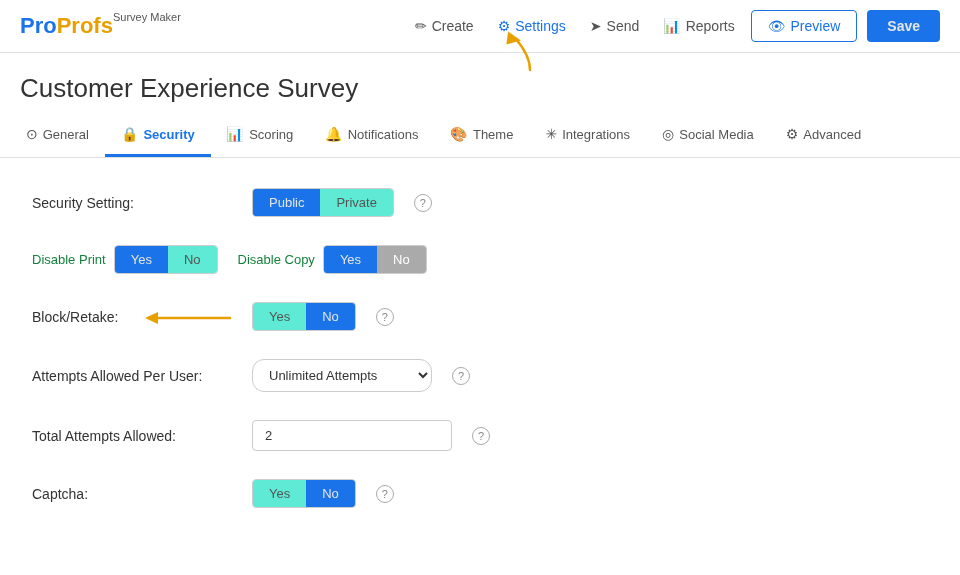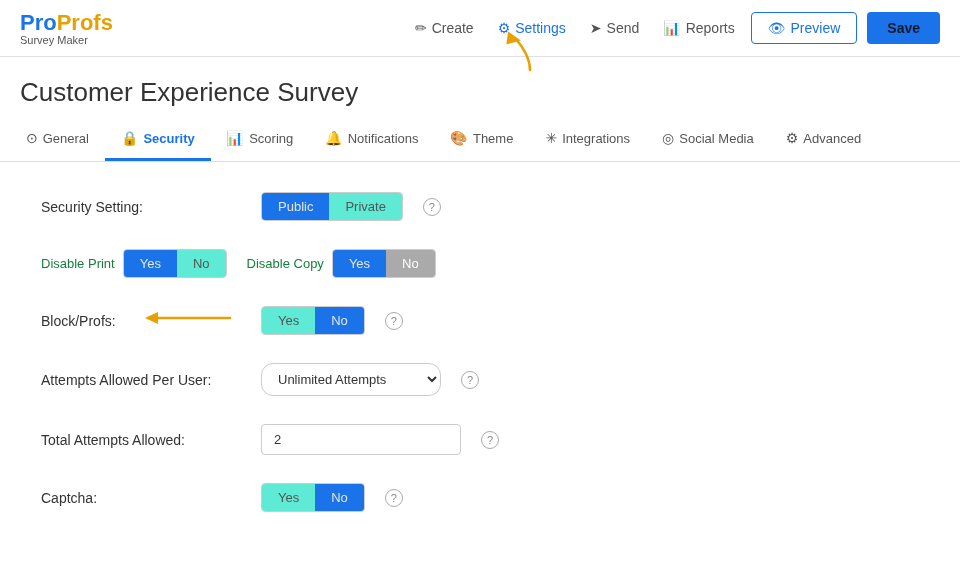--- a/index.html
+++ b/index.html
@@ -1,41 +1,41 @@
 <!DOCTYPE html>
 <html><head>
   <meta charset="utf-8">
   <style>
     * { box-sizing: border-box; margin: 0; padding: 0; }
     body { font-family: Arial, sans-serif; font-size: 14px; color: #333; background: #fff; width: 960px; height: 575px; overflow: hidden; }
 
     
     .header { display: flex; align-items: center; padding: 10px 20px; border-bottom: 1px solid #e0e0e0; }
     .logo { display: flex; align-items: center; margin-right: auto; }
-    .logo-text { display: flex; flex-direction: column; }
+    .logo-text { display: flex; flex-direction: row; }
     .logo-sub { font-size: 11px; color: #555; margin-top: -2px; }
     .logo-combined { display: flex; }
     .nav-items { display: flex; align-items: center; gap: 24px; margin-right: 16px; }
     .nav-item { display: flex; align-items: center; gap: 5px; color: #555; cursor: pointer; font-size: 14px; text-decoration: none; }
     .nav-item.active { color: #1a73e8; }
     .nav-icon { font-size: 14px; }
     .btn-preview { border: 1px solid #1a73e8; color: #1a73e8; background: #fff; padding: 7px 16px; border-radius: 4px; cursor: pointer; font-size: 14px; display: flex; align-items: center; gap: 5px; }
-    .btn-save { background: #1a73e8; color: #0f172a; border: none; padding: 8px 20px; border-radius: 4px; cursor: pointer; font-size: 14px; font-weight: bold; margin-left: 10px; }
+    .btn-save { background: #1a73e8; color: #e5e5e5; border: none; padding: 8px 20px; border-radius: 4px; cursor: pointer; font-size: 14px; font-weight: bold; margin-left: 10px; }
 
     
     .survey-title { padding: 20px 12px 10px 20px; font-size: 26px; font-weight: 300; color: #333; }
 
     
     .tabs { display: flex; align-items: center; border-bottom: 1px solid #ddd; padding: 0 10px; }
     .tab { display: flex; align-items: center; gap: 5px; padding: 12px 16px; cursor: pointer; color: #555; font-size: 13px; border-bottom: 3px solid transparent; white-space: nowrap; }
     .tab.active { color: #1a73e8; border-bottom: 3px solid #1a73e8; font-weight: bold; }
     .tab-icon { font-size: 14px; }
 
     
-    .content { padding: 30px 41px; }
+    .content { padding: 30px 32px; }
     .form-row { display: flex; align-items: center; margin-bottom: 28px; }
     .form-label { width: 220px; font-size: 14px; color: #333; }
 
     
     .toggle-group { display: flex; border-radius: 4px; overflow: hidden; border: 1px solid #ccc; }
     .toggle-btn { padding: 6px 16px; cursor: pointer; font-size: 13px; background: #5eead4; color: #555; border: none; }
     .toggle-btn.active-blue { background: #1a73e8; color: #e5e5e5; }
     .toggle-btn.active-gray { background: #aaa; color: #fff; }
 
     
@@ -163,21 +163,21 @@
           <span class="browser-label">Disable Copy</span>
           <div class="toggle-group">
             <button class="toggle-btn active-blue">Yes</button>
             <button class="toggle-btn active-gray">No</button>
           </div>
         </div>
       </div>
     </div>
 
     <div class="form-row">
-      <div class="form-label">Block/Profs:</div>
+      <div class="form-label">Block/Retake:</div>
       <div style="display:flex; align-items:center; gap:10px;">
         <div class="toggle-group">
           <button class="toggle-btn">Yes</button>
           <button class="toggle-btn active-blue">No</button>
         </div>
         <span class="help-icon">?</span>
       </div>
     </div>
 
     <div class="form-row">

